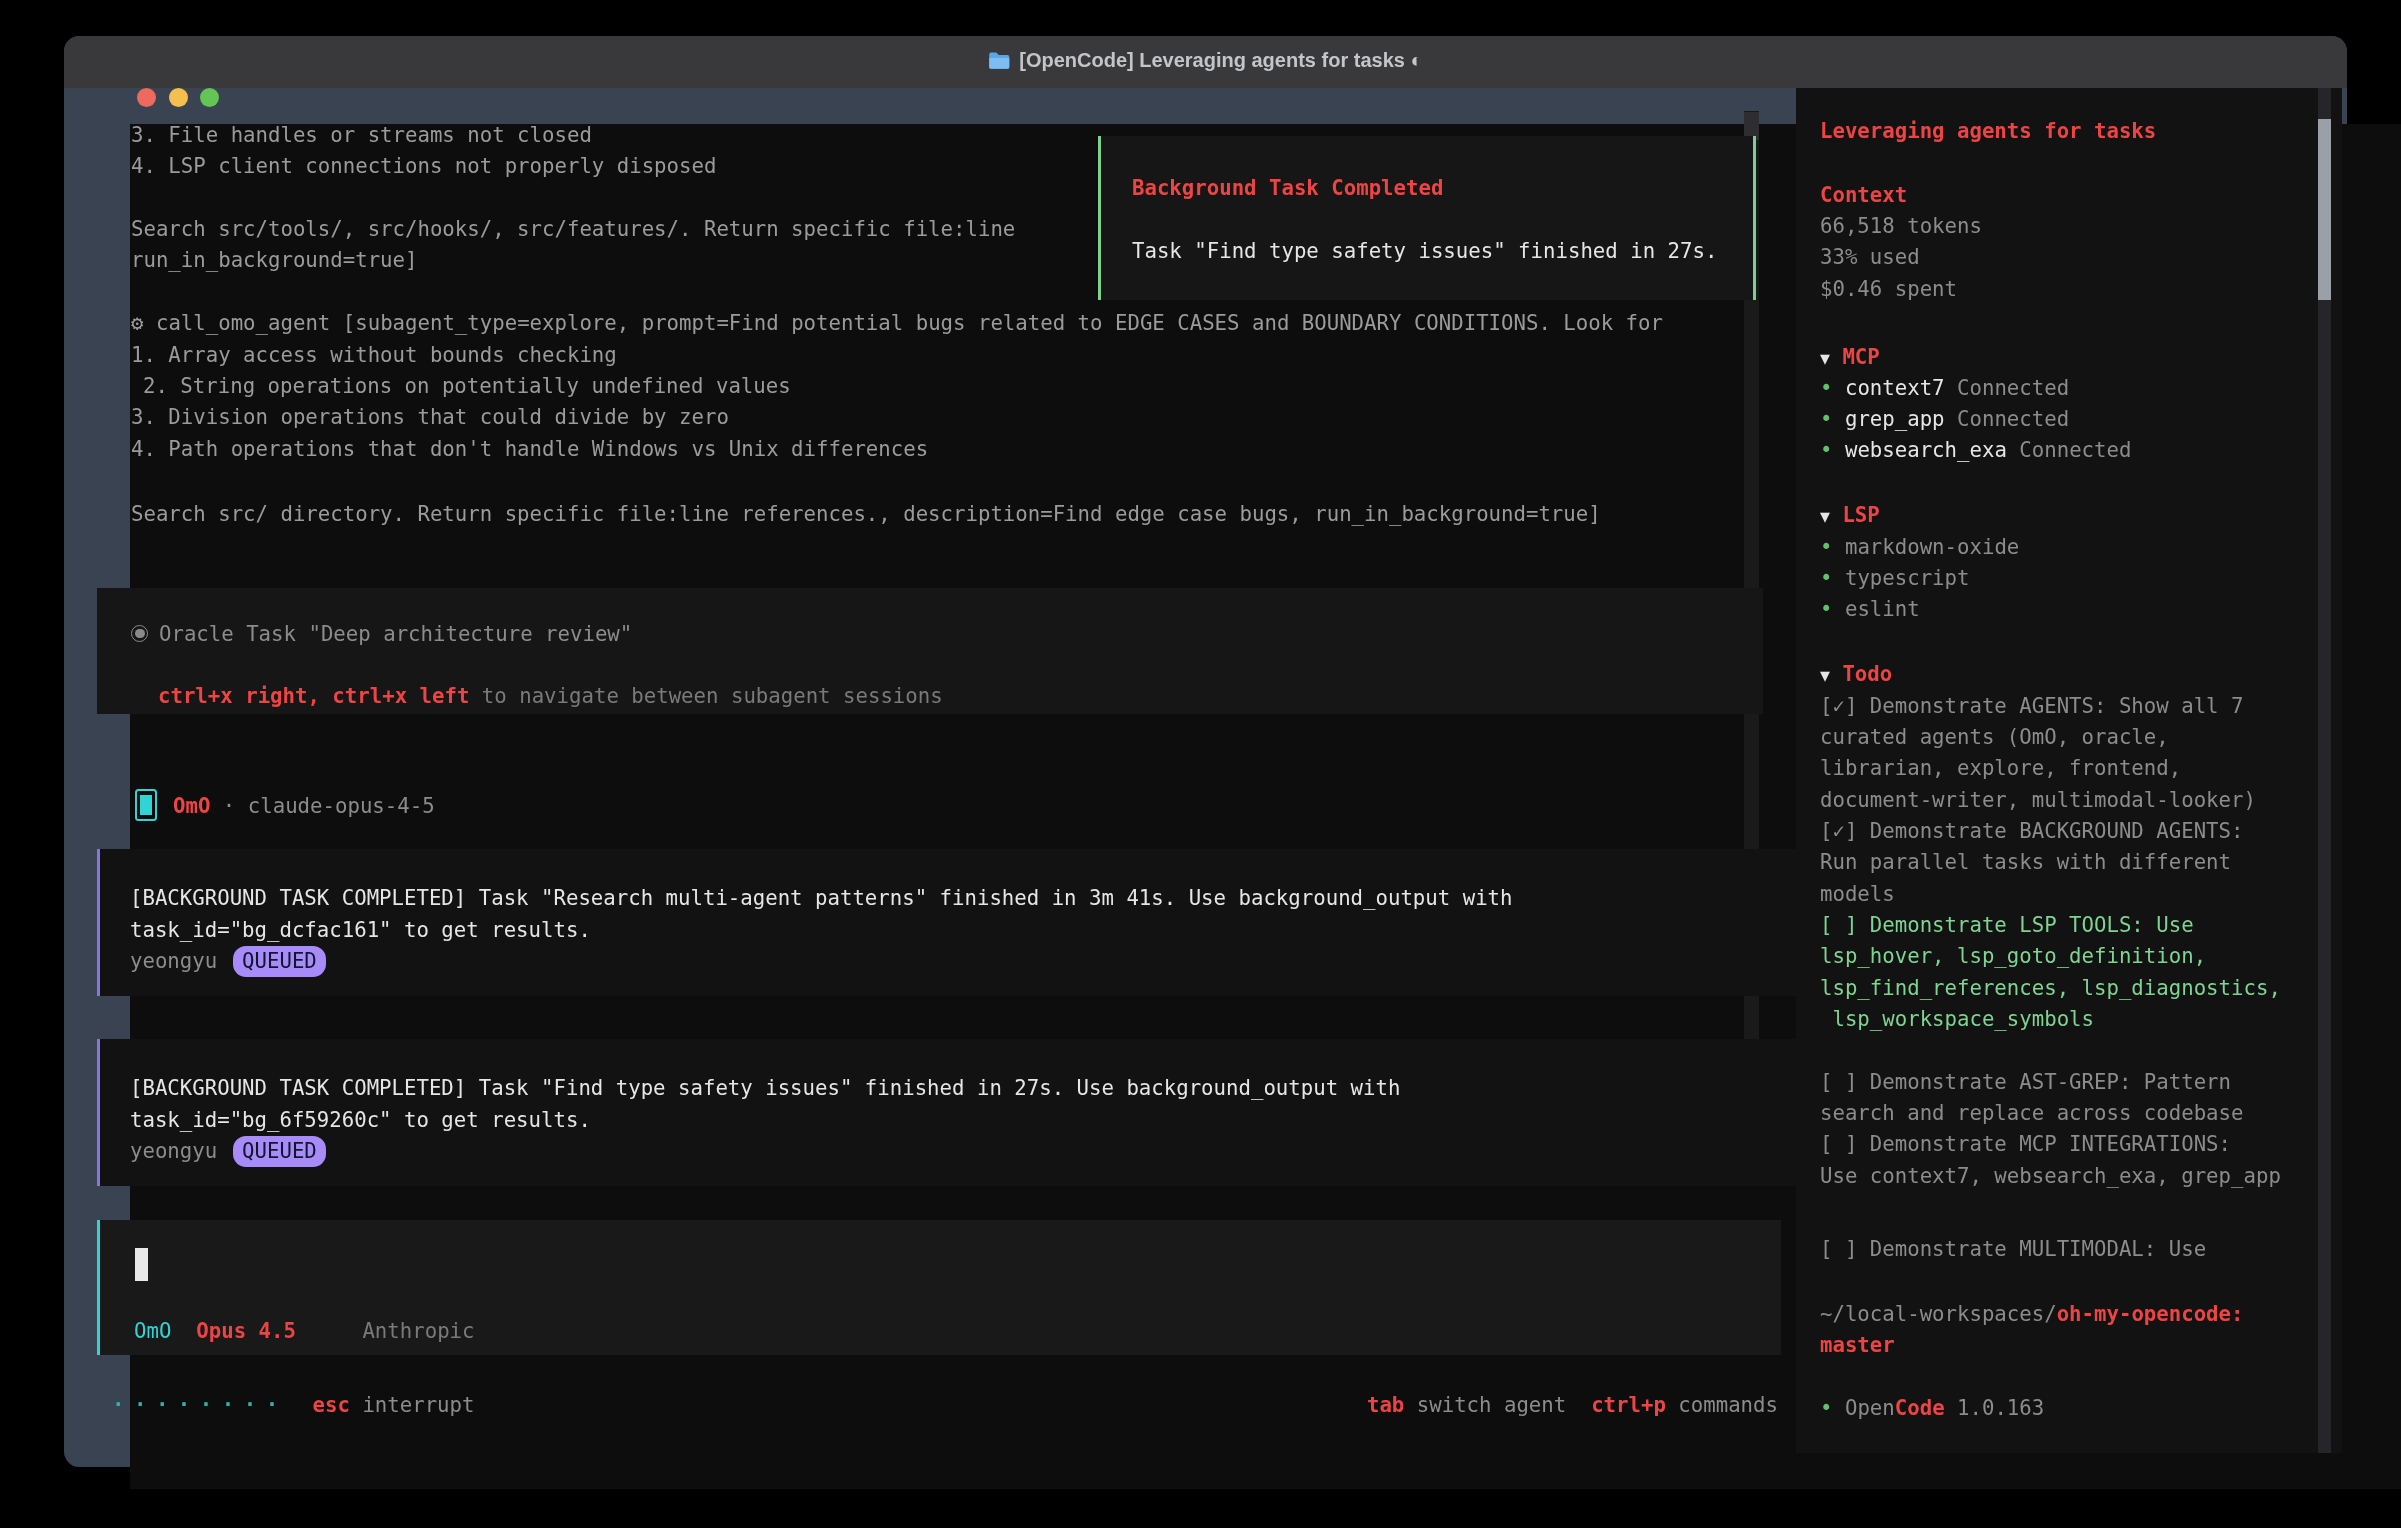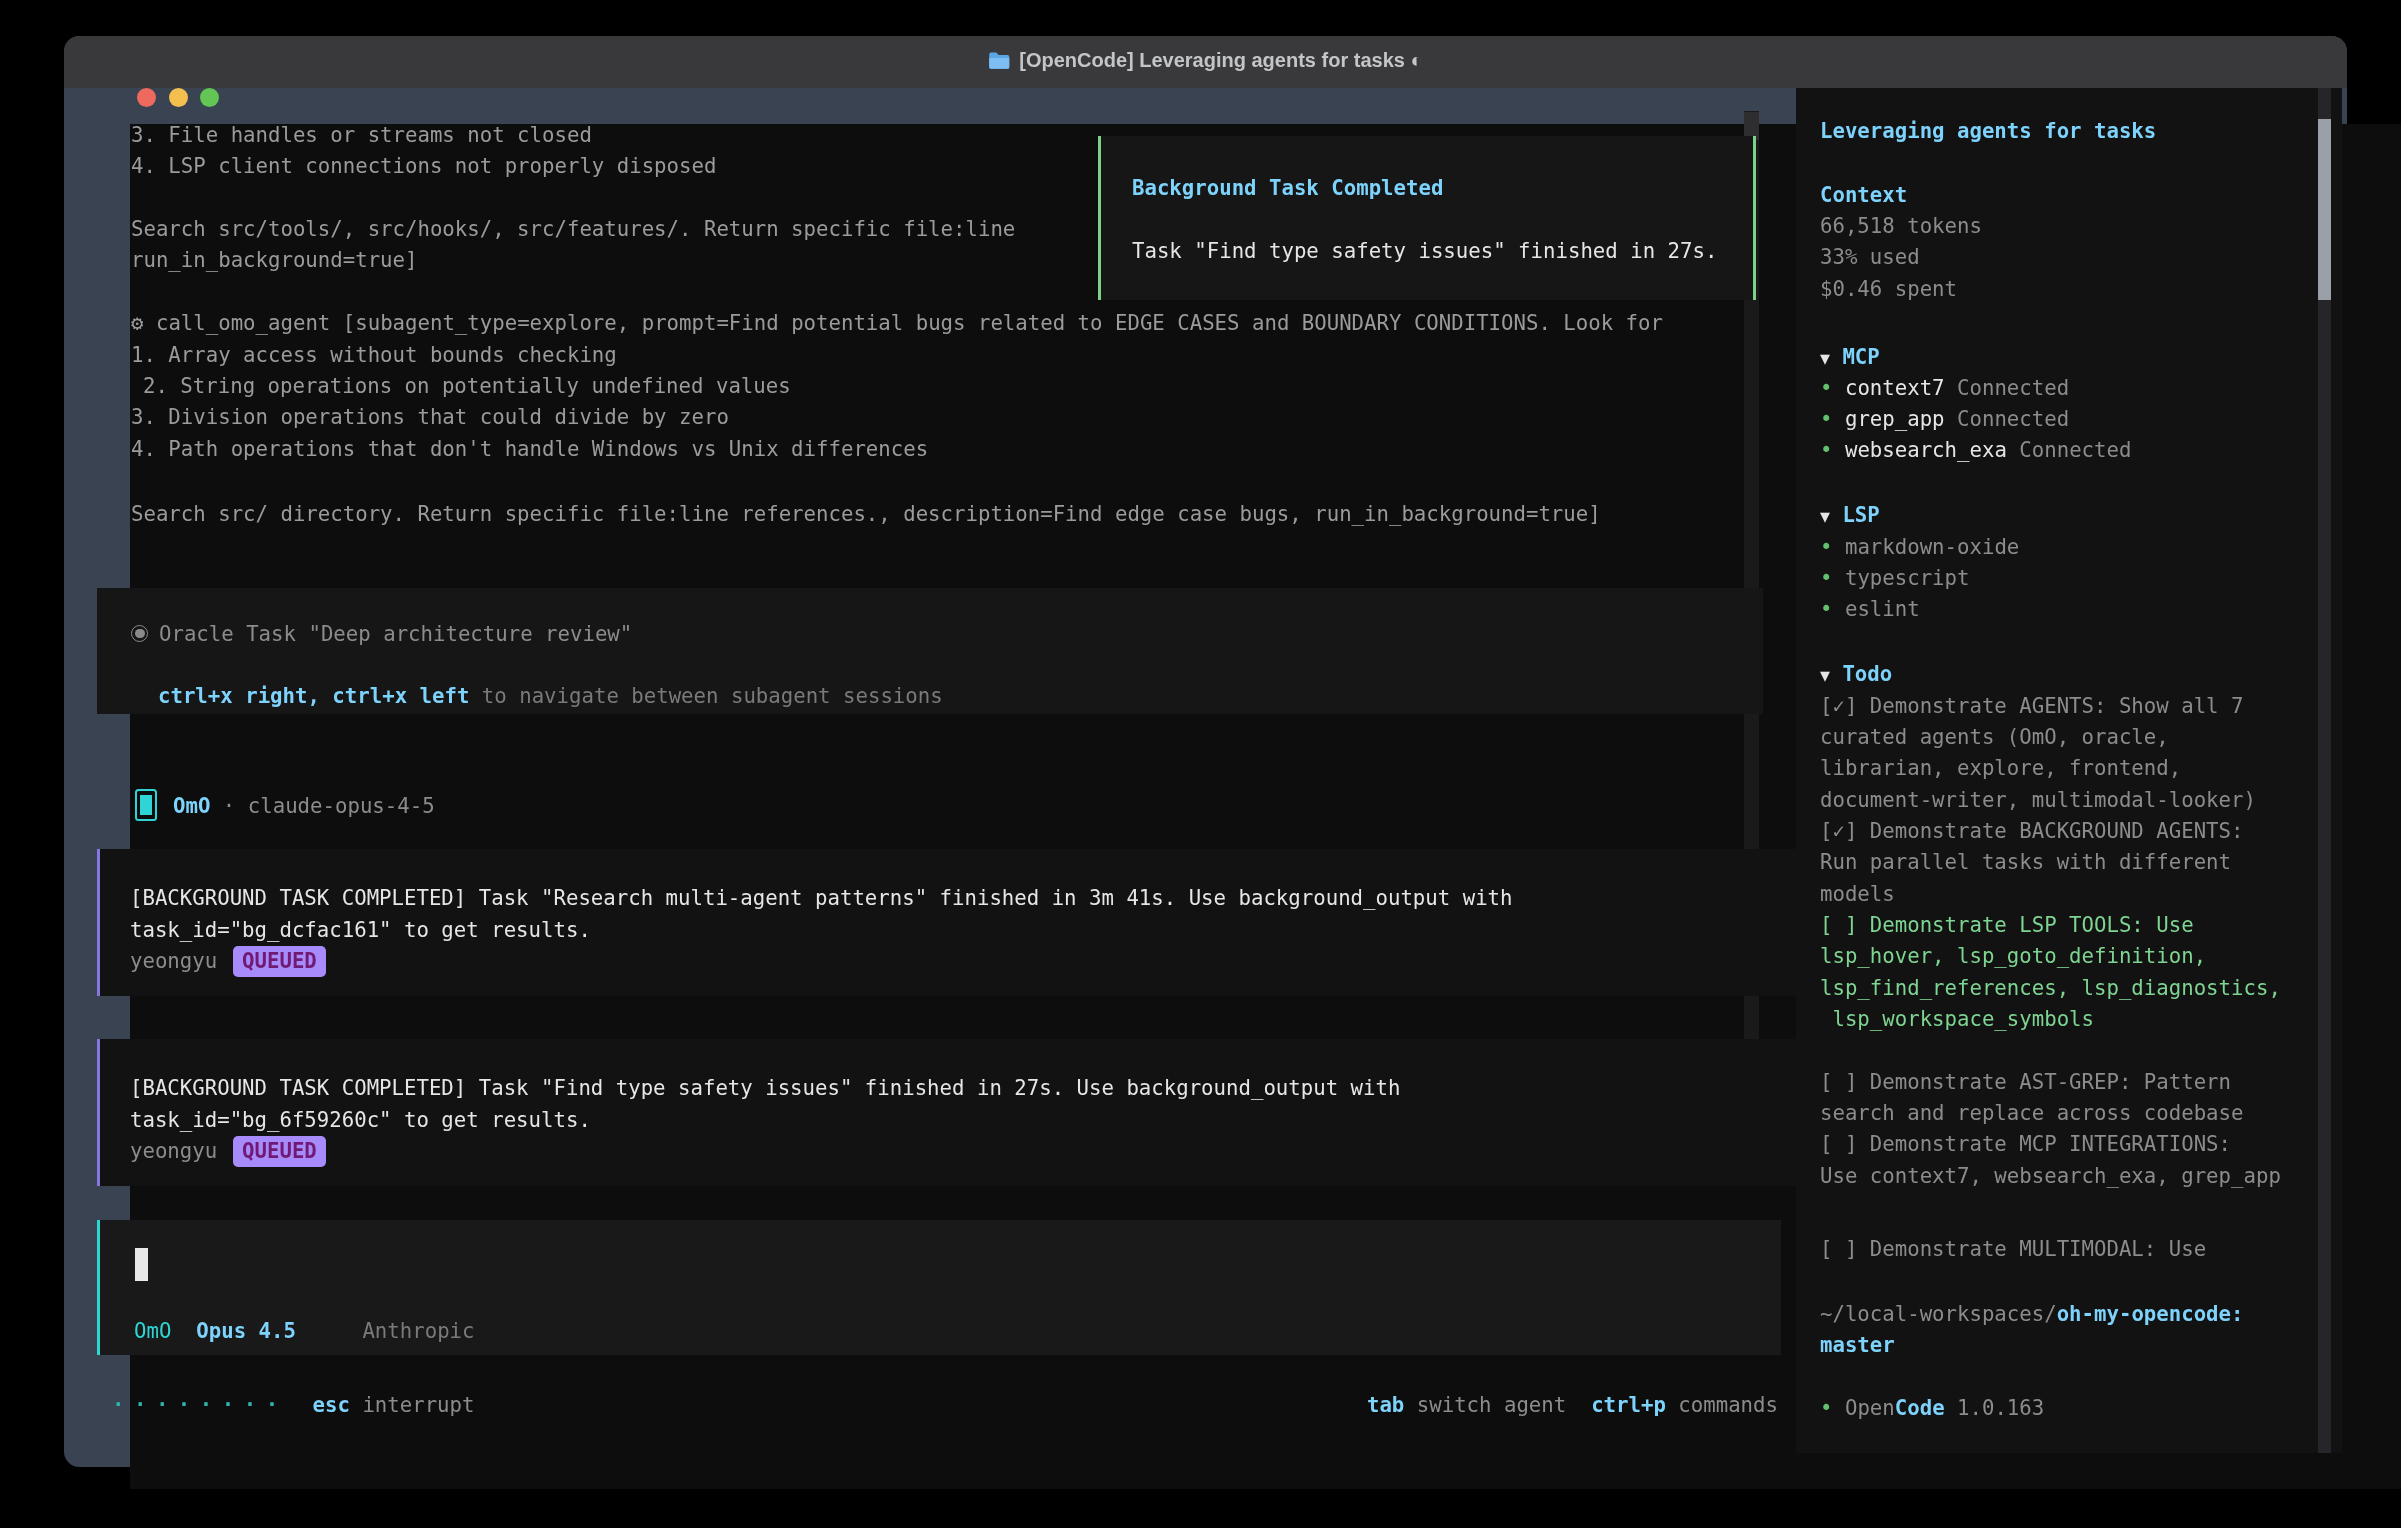--- a/index.html
+++ b/index.html
@@ -3,21 +3,21 @@
 <meta charset="utf-8">
 <style>
   html,body{margin:0;padding:0;background:#000;}
   #canvas{position:relative;width:2401px;height:1528px;background:#000;overflow:hidden;
           font-family:"DejaVu Sans Mono","DejaVu Sans",monospace;}
   .ln{position:absolute;white-space:pre;font-size:20.7px;line-height:31px;}
   .dim{color:#9b9b9b;}
   .dim2{color:#8c8c8c;}
   .faint{color:#7a7a7a;margin-left:27px;}
   .bright{color:#e6e6e6;}
-  .boldw{color:#7dd3fc;font-weight:bold;}
+  .boldw{color:#ef4444;font-weight:bold;}
   .green{color:#7ed491;}
   .cyan{color:#2fd5d5;}
 
   
   #window{position:absolute;left:64px;top:36px;width:2283px;height:1431px;
           background:#3a4352;border-radius:15.4px;}
   #titlebar{position:absolute;left:0;top:0;width:2283px;height:52px;background:#39393b;
             border-radius:15.4px 15.4px 0 0;}
   .tl{position:absolute;top:52px;width:19px;height:19px;border-radius:50%;}
   #titletext{position:absolute;left:0;top:13px;width:2283px;text-align:center;
@@ -36,22 +36,22 @@
   
   #notification{position:absolute;left:1098px;top:136px;width:652px;height:164px;background:#161616;
                 border-left:3px solid #7ed18a;border-right:3px solid #7ed18a;z-index:5;}
   #oracle-box{position:absolute;left:97px;top:588px;width:1666px;height:126px;background:#161616;}
   .msgblock{position:absolute;left:97px;width:1666px;height:147px;background:#121212;
             border-left:3.5px solid #8577e0;padding-left:40px;}
   #inputbox{position:absolute;left:97px;top:1220px;width:1681px;height:135px;background:#191919;
             border-left:3.5px solid #2fd5d5;}
   #cursor{position:absolute;left:135px;top:1248px;width:13px;height:33px;background:#e8e8e8;}
 
-  .badge{display:inline-block;background:#a78bfa;color:#701a75;font-weight:bold;
-         padding:0 9.5px;border-radius:5px;margin-left:15.4px;}
+  .badge{display:inline-block;background:#a78bfa;color:#0f172a;font-weight:normal;
+         padding:0 9.5px;border-radius:13px;margin-left:15.4px;}
 
   
   #omo-icon{position:absolute;left:135px;top:789px;width:17.7px;height:28px;border:2.4px solid #2fd5d5;
             border-radius:3.5px;}
   #omo-icon::after{content:"";position:absolute;left:3px;top:4.1px;width:11.8px;height:20px;background:#2fd5d5;}
 
   
   .fisheye{display:inline-block;width:15.4px;height:15.4px;border:1.8px solid #8a8a8a;border-radius:50%;
            position:relative;top:1.2px;margin-right:10.6px;}
   .fisheye::after{content:"";position:absolute;left:3px;top:3px;width:9.5px;height:9.5px;background:#8a8a8a;border-radius:50%;}

